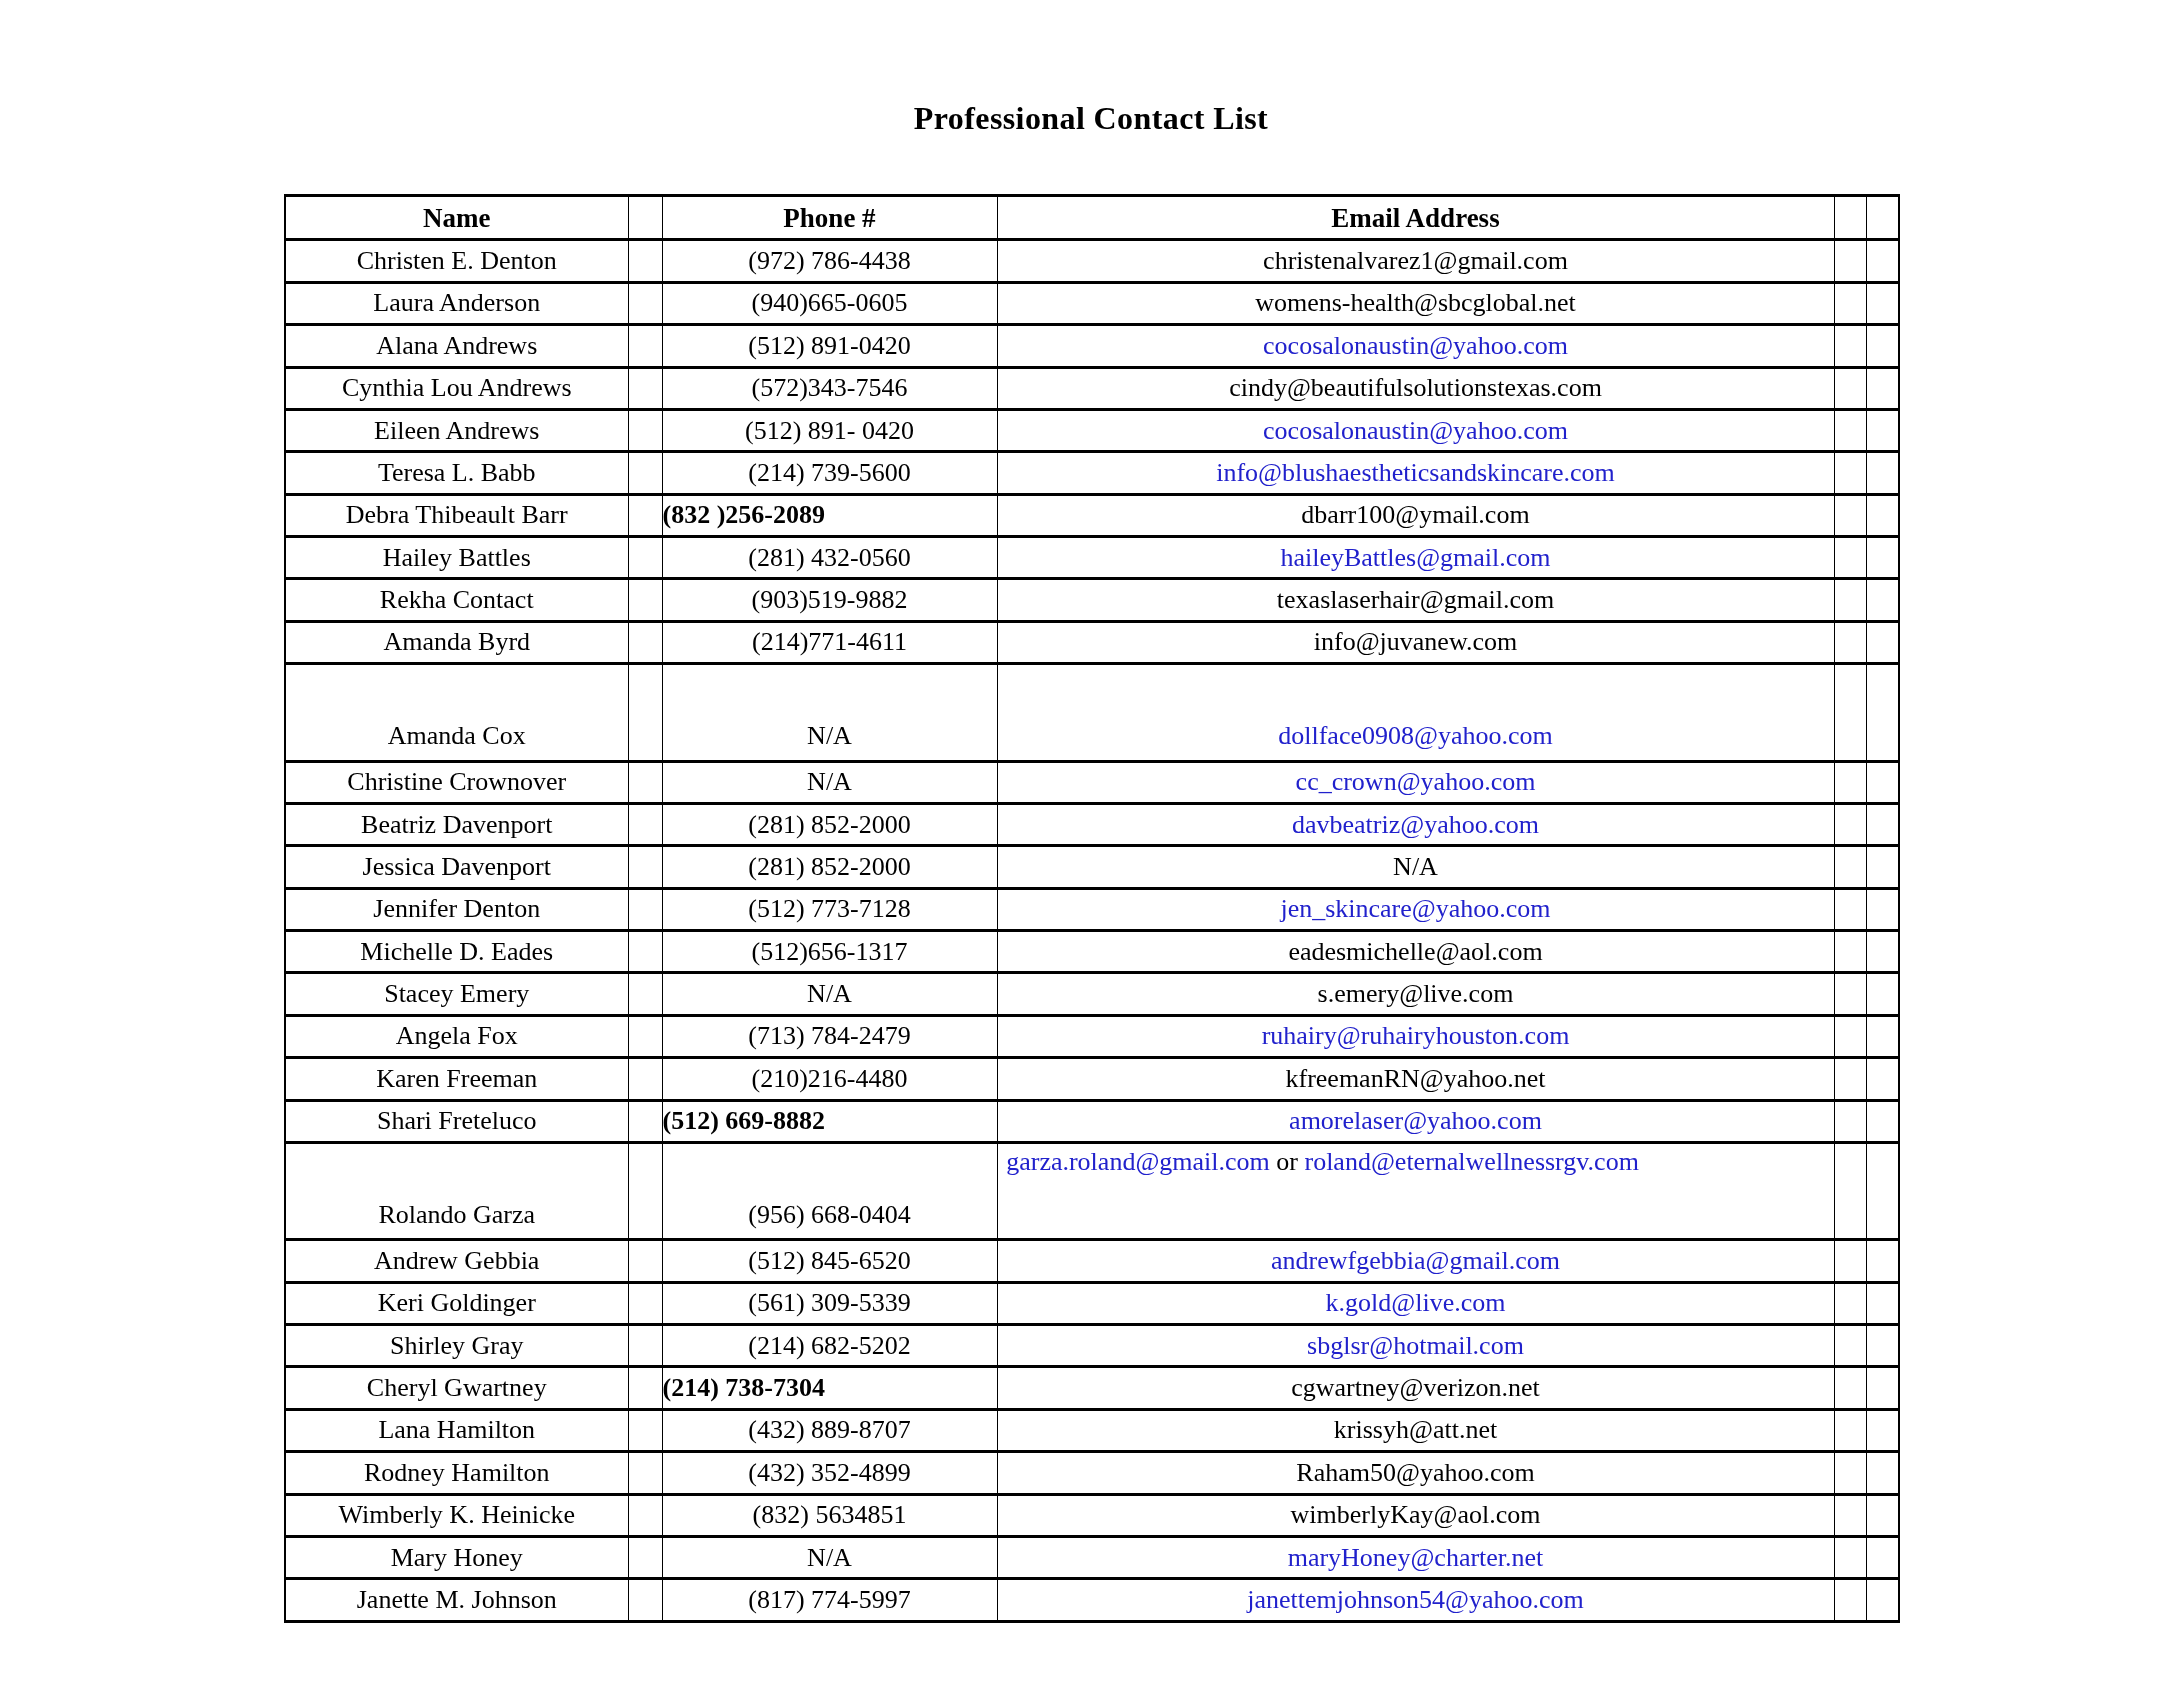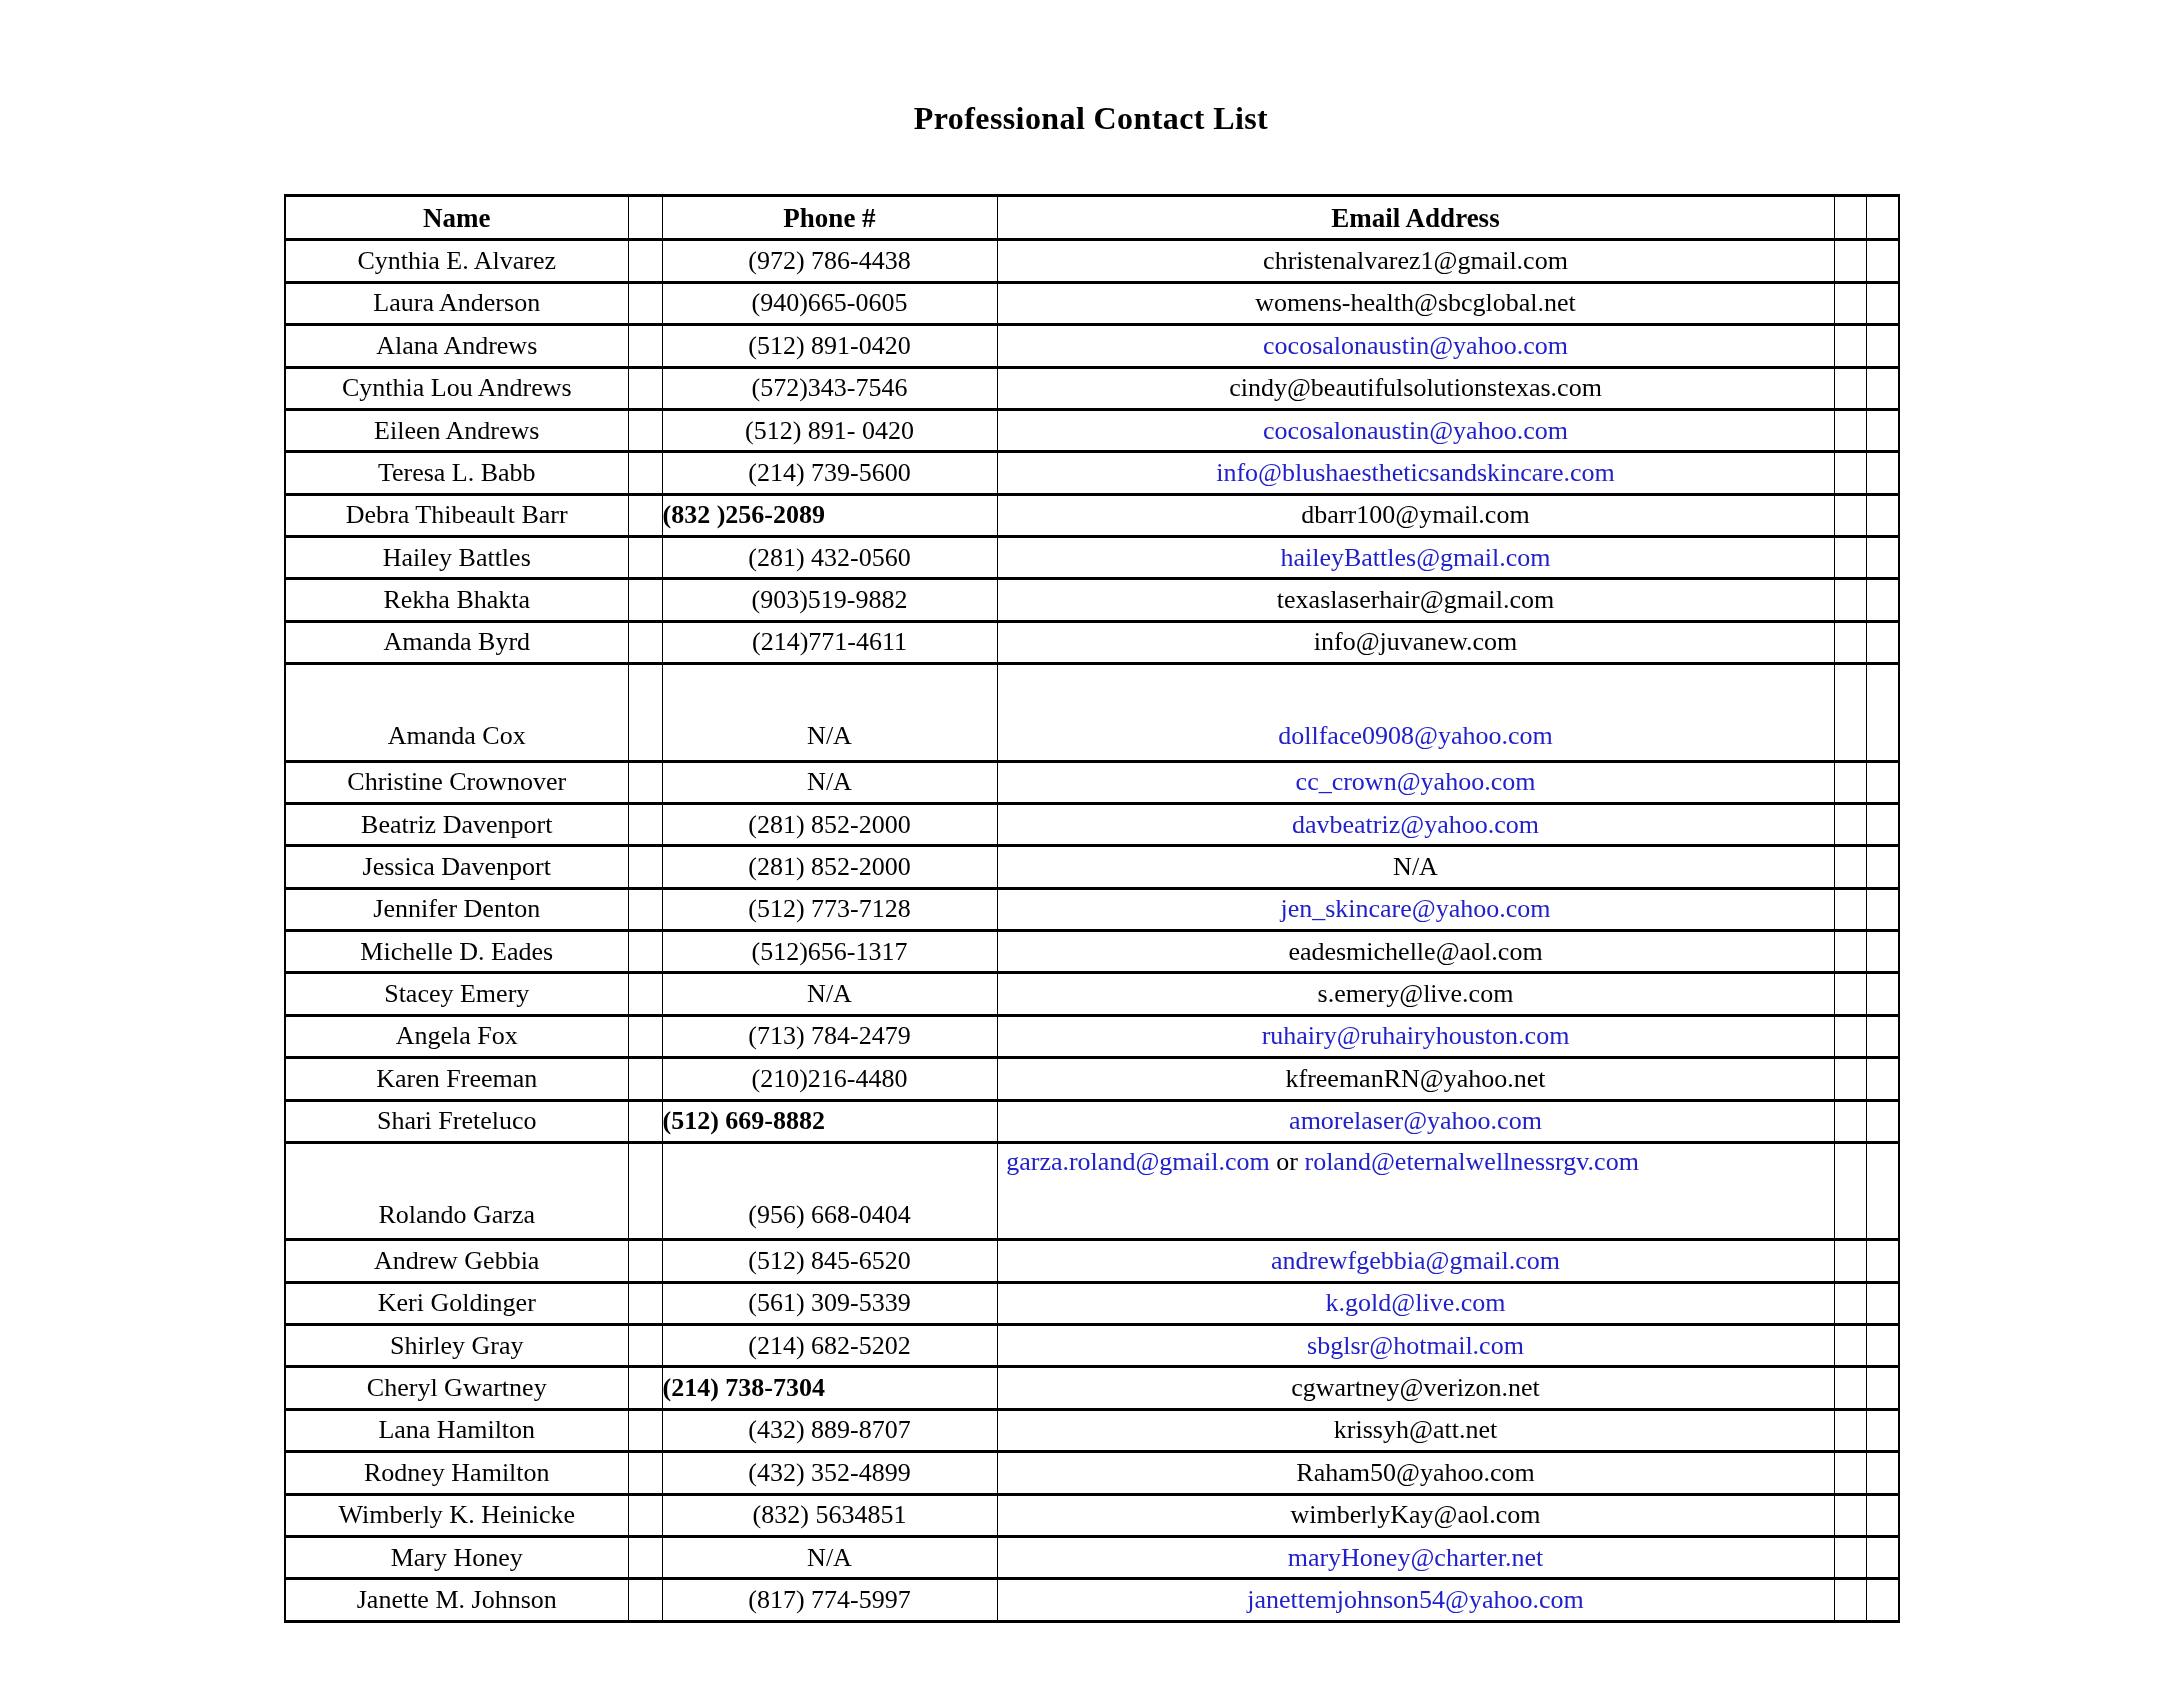--- a/index.html
+++ b/index.html
@@ -102,21 +102,21 @@
       <th>Name</th>
       <th></th>
       <th>Phone #</th>
       <th>Email Address</th>
       <th></th>
       <th></th>
     </tr>
   </thead>
   <tbody>
       <tr>
-        <td class="name-cell">Cynthia E. Alvarez</td>
+        <td class="name-cell">Christen E. Denton</td>
         <td class="spacer-cell"></td>
         <td class="phone-cell">(972) 786-4438</td>
         <td class="email-cell"><span>christenalvarez1@gmail.com</span></td>
         <td class="spacer-cell"></td>
         <td class="spacer-cell"></td>
       </tr>
       <tr>
         <td class="name-cell">Laura Anderson</td>
         <td class="spacer-cell"></td>
         <td class="phone-cell">(940)665-0605</td>
@@ -166,21 +166,21 @@
       </tr>
       <tr>
         <td class="name-cell">Hailey Battles</td>
         <td class="spacer-cell"></td>
         <td class="phone-cell">(281) 432-0560</td>
         <td class="email-cell"><a class="email-link">haileyBattles@gmail.com</a></td>
         <td class="spacer-cell"></td>
         <td class="spacer-cell"></td>
       </tr>
       <tr>
-        <td class="name-cell">Rekha Bhakta</td>
+        <td class="name-cell">Rekha Contact</td>
         <td class="spacer-cell"></td>
         <td class="phone-cell">(903)519-9882</td>
         <td class="email-cell"><span>texaslaserhair@gmail.com</span></td>
         <td class="spacer-cell"></td>
         <td class="spacer-cell"></td>
       </tr>
       <tr>
         <td class="name-cell">Amanda Byrd</td>
         <td class="spacer-cell"></td>
         <td class="phone-cell">(214)771-4611</td>

